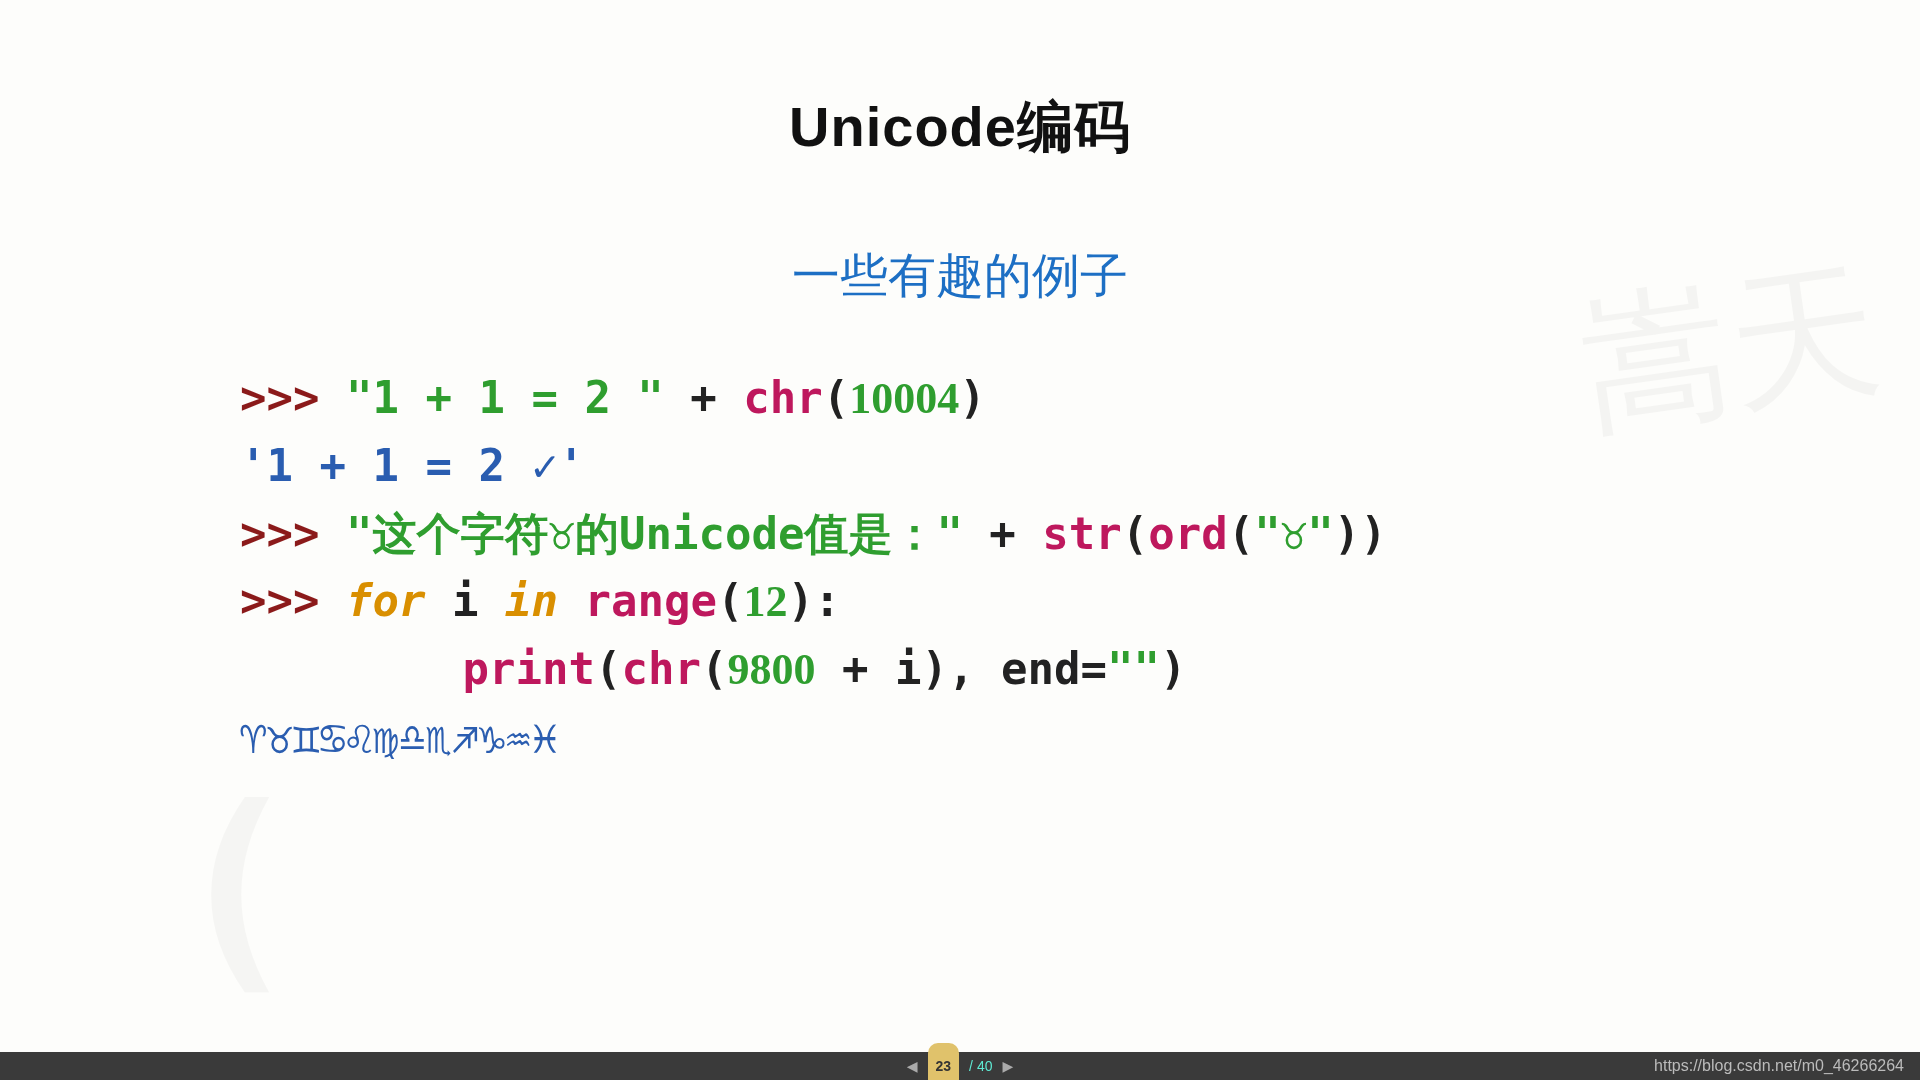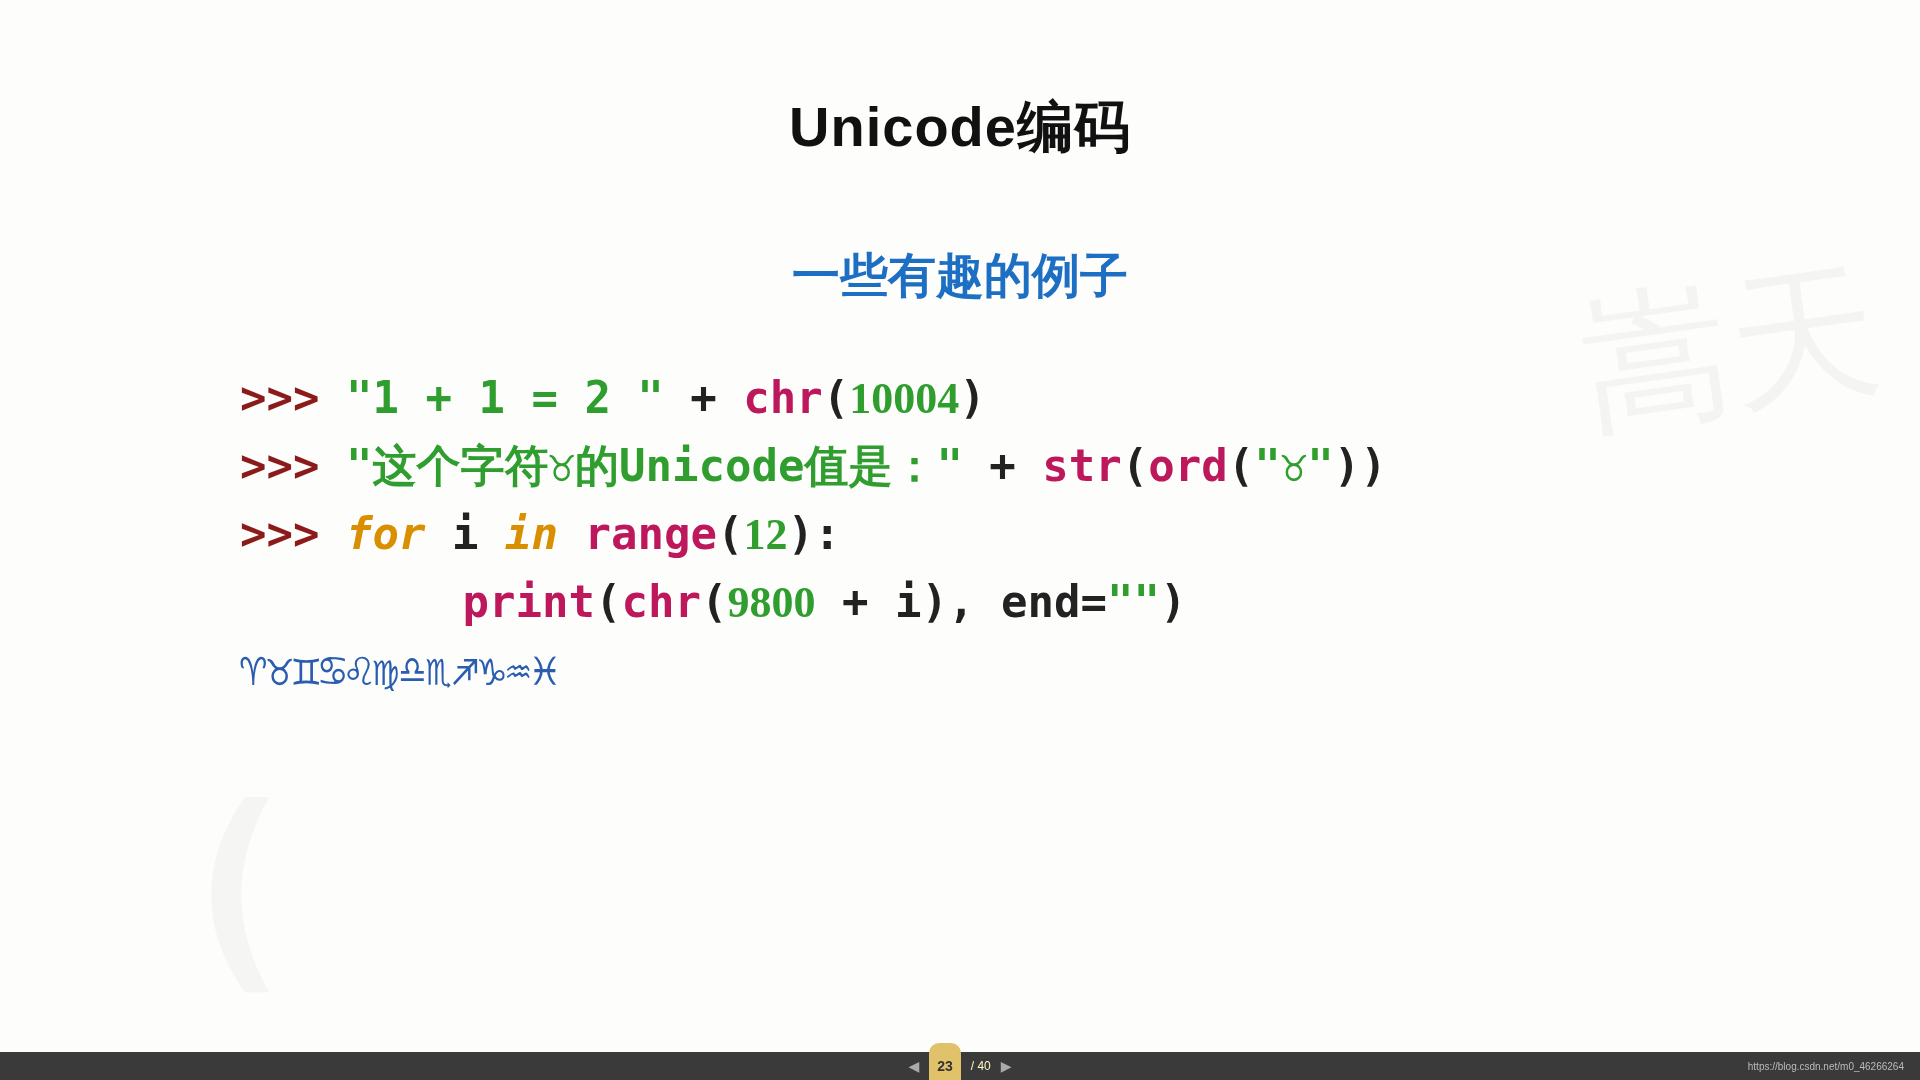--- a/index.html
+++ b/index.html
@@ -2,55 +2,56 @@
 <html><head>
 <meta charset="utf-8">
 <style>
   * { margin: 0; padding: 0; box-sizing: border-box; }
   html, body { width: 1920px; height: 1080px; overflow: hidden; font-family: "Microsoft YaHei", "PingFang SC", Arial, sans-serif; }
   body { background: #fdfdfb; position: relative; }
 
   .slide { width: 100%; height: 1052px; padding: 90px 240px 0 240px; position: relative; }
 
   .title { font-size: 56px; font-weight: 700; text-align: center; color: #111; letter-spacing: 1px; margin-bottom: 78px; }
-  .subtitle { font-size: 48px; font-weight: 700; text-align: center; color: #1d6fc4; margin-bottom: 56px; }
+  .subtitle { font-size: 48px; font-weight: 400; text-align: center; color: #1d6fc4; margin-bottom: 56px; }
 
   .code { font-family: Consolas, "DejaVu Sans Mono", Menlo, monospace; font-size: 44px; line-height: 1.53; font-weight: 700; color: #222; }
   .code .line { white-space: pre; }
   .prompt { color: #8b1a1a; }
   .str { color: #2f9e2f; }
   .func { color: #be185d; }
   .num { color: #2f9e2f; font-family: Liberation Serif, serif; }
   .out { color: #2a5db0; }
   .kw { color: #d98f00; font-style: italic; }
   .id { color: #222; }
   .indent { display:inline-block; width: 4.2ch; }
 
   .watermark1 { position: absolute; right: 40px; top: 250px; font-size: 150px; color: rgba(0,0,0,0.035); font-weight: 400; transform: rotate(-8deg); pointer-events: none; }
   .watermark2 { position: absolute; left: 170px; top: 760px; font-size: 220px; color: rgba(0,0,0,0.03); font-weight: 700; pointer-events: none; font-family: Consolas, monospace;}
 
   .footer { position: absolute; bottom: 0; left: 0; width: 100%; height: 28px; background: #3a3a3a; display: flex; align-items: center; justify-content: center; color: #ddd; font-size: 16px; }
   .pager { display: flex; align-items: center; gap: 10px; font-family: Arial, sans-serif;}
   .pager .arrow { color: #aaa; cursor: pointer; font-size: 14px;}
   .pager .cur { background: #e0c26b; color: #333; border-radius: 10px; padding: 15px 8px; font-weight: bold; font-size: 14px;}
-  .pager .tot { color: #fef9c3; font-size: 12px;}
-  .footer .url { position: absolute; right: 16px; color: #bbb; font-size: 10px; }
+  .pager .tot { color: #5eead4; font-size: 14px;}
+  .footer .url { position: absolute; right: 16px; color: #bbb; font-size: 16px; }
 </style>
 </head>
 <body>
 
 <div class="slide">
   <div class="watermark1">嵩天</div>
   <div class="watermark2">(</div>
 
   <h1 class="title">Unicode编码</h1>
   <h2 class="subtitle">一些有趣的例子</h2>
 
   <div class="code">
     <div class="line"><span class="prompt">&gt;&gt;&gt; </span><span class="str">"1 + 1 = 2 "</span><span> + </span><span class="func">chr</span><span>(</span><span class="num">10004</span><span>)</span></div>
+    <div class="line out">'1 + 1 = 2 ✓'</div>
     <div class="line"><span class="prompt">&gt;&gt;&gt; </span><span class="str">"这个字符♉的Unicode值是："</span><span> + </span><span class="func">str</span><span>(</span><span class="func">ord</span><span>(</span><span class="str">"♉"</span><span>))</span></div>
     <div class="line"><span class="prompt">&gt;&gt;&gt; </span><span class="kw">for</span><span> </span><span class="id">i</span><span> </span><span class="kw">in</span><span> </span><span class="func">range</span><span>(</span><span class="num">12</span><span>):</span></div>
     <div class="line"><span class="indent"></span><span class="indent"></span><span class="func">print</span><span>(</span><span class="func">chr</span><span>(</span><span class="num">9800</span><span> + </span><span class="id">i</span><span>)</span><span>, </span><span class="id">end</span><span>=</span><span class="str">""</span><span>)</span></div>
     <div class="line out">♈♉♊♋♌♍♎♏♐♑♒♓</div>
   </div>
 </div>
 
 <div class="footer">
   <div class="pager">
     <span class="arrow">◀</span>

